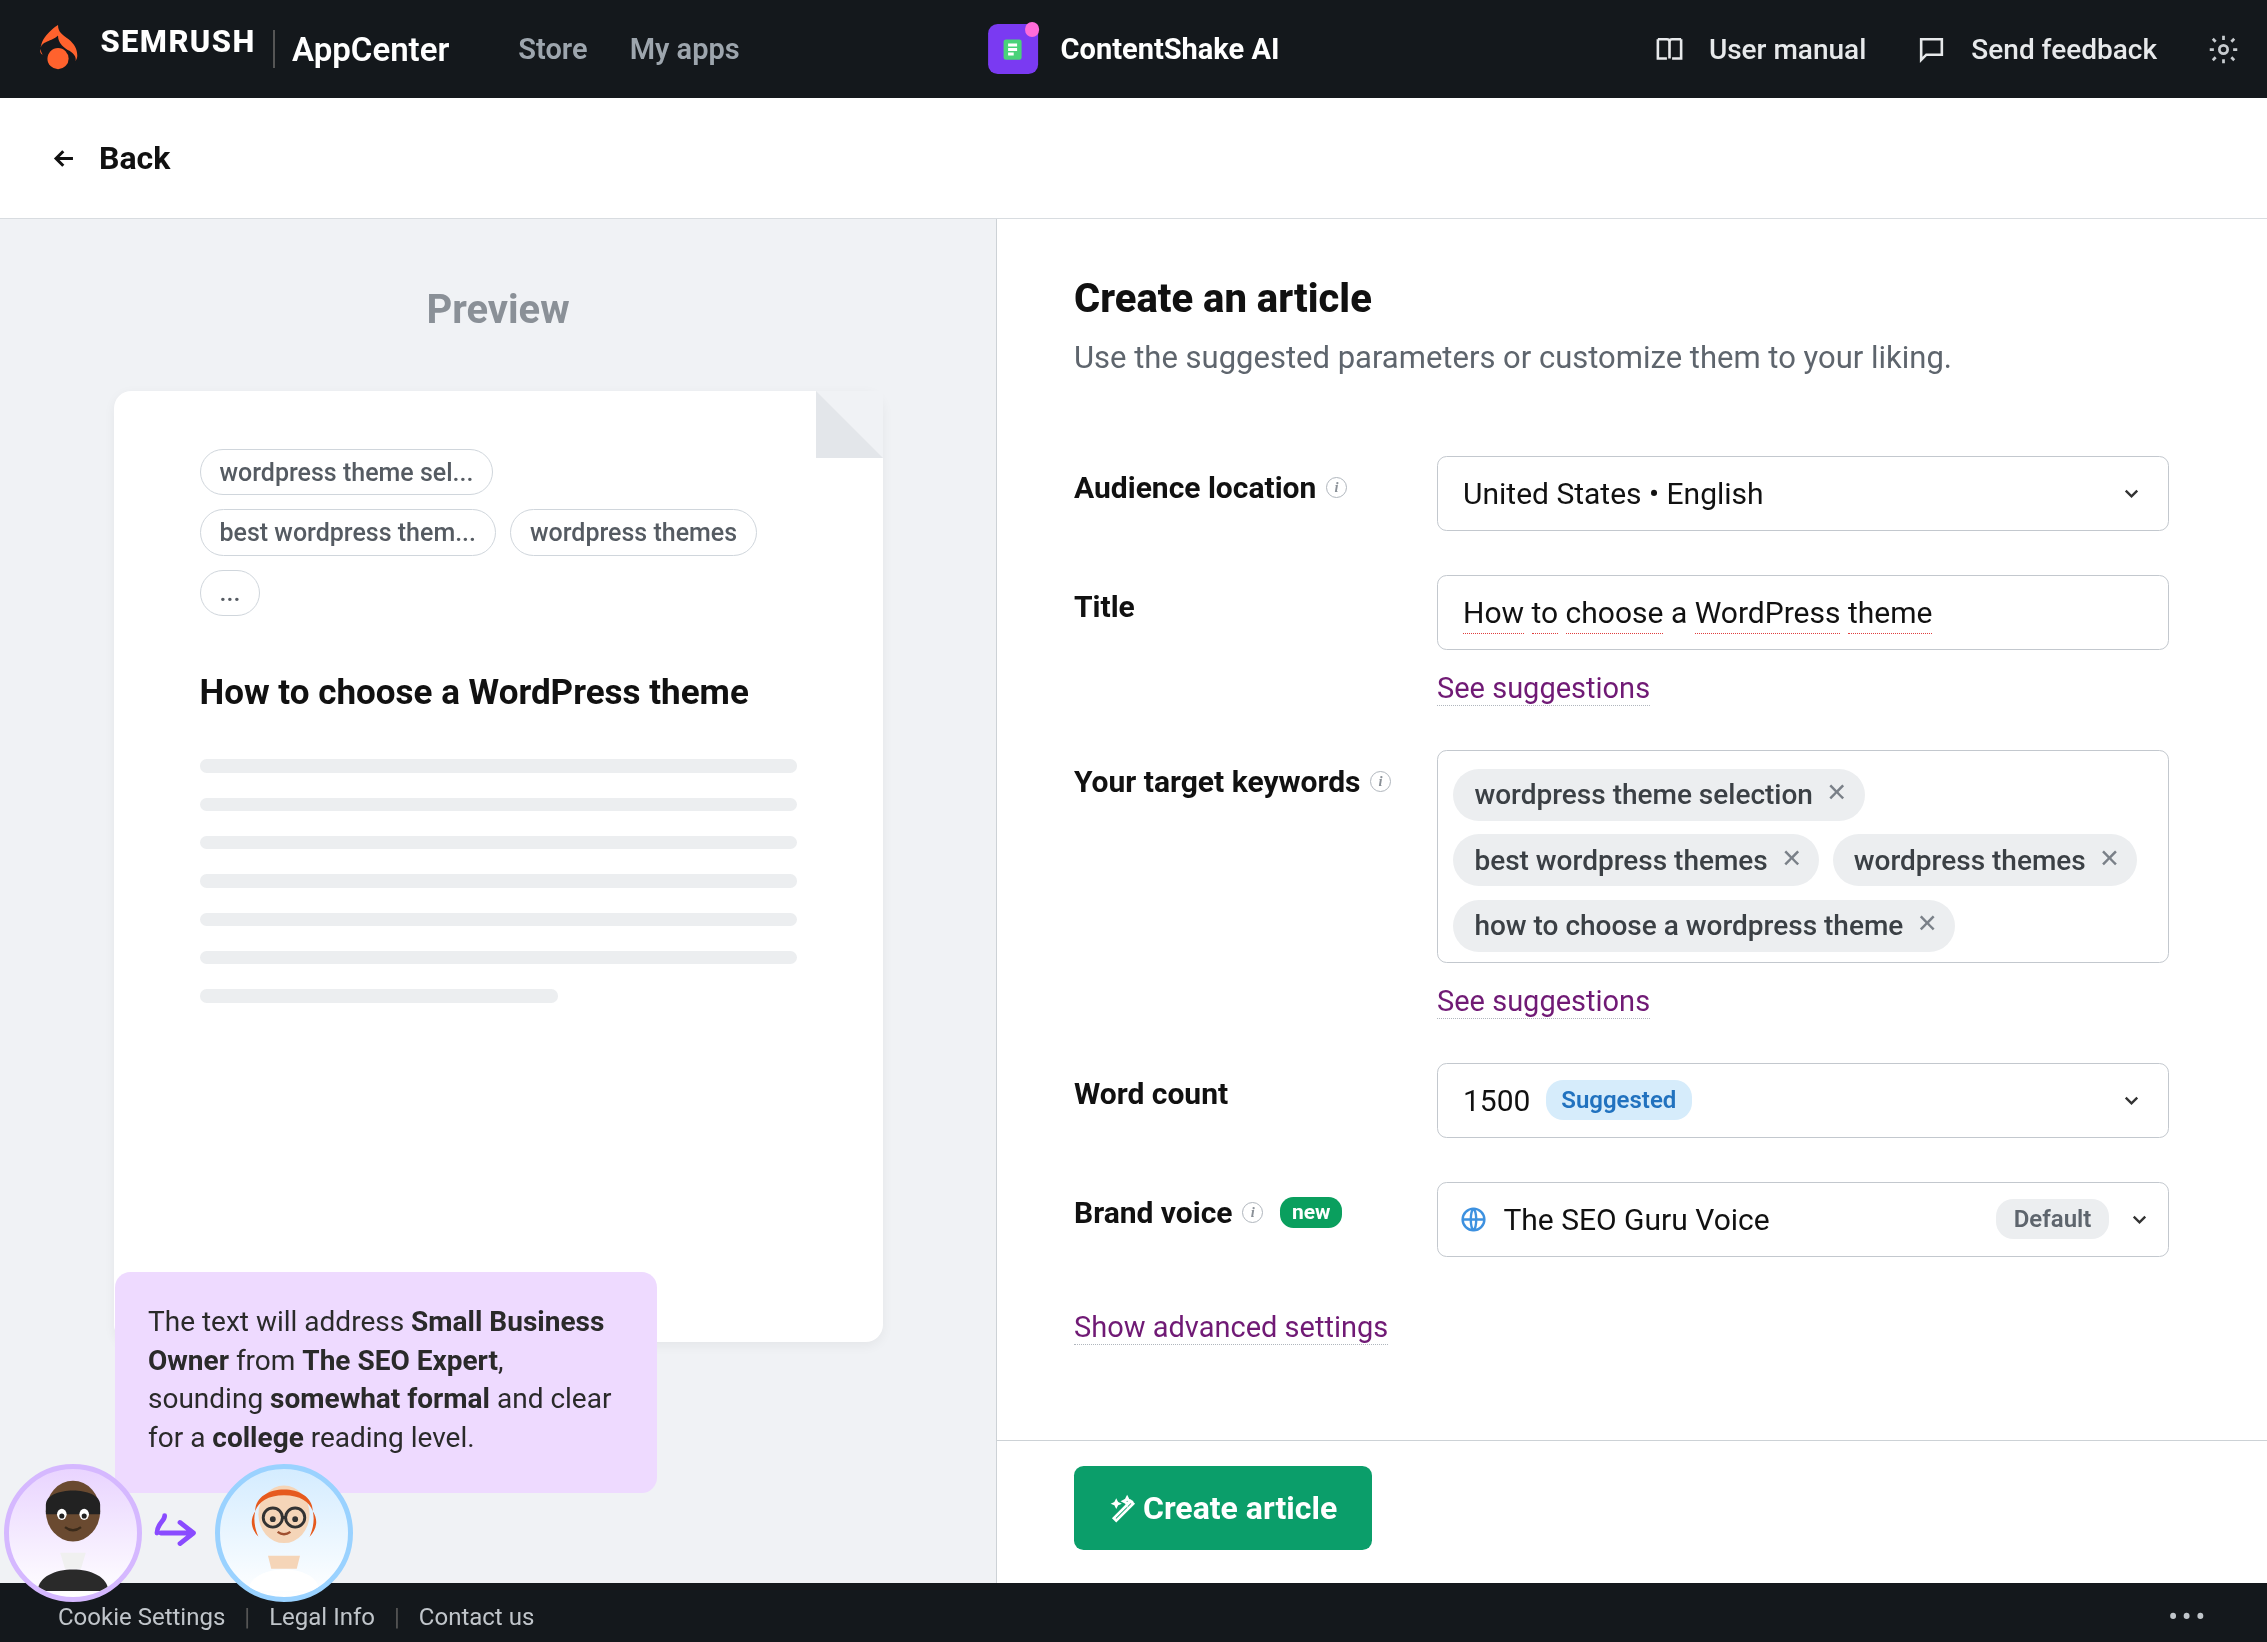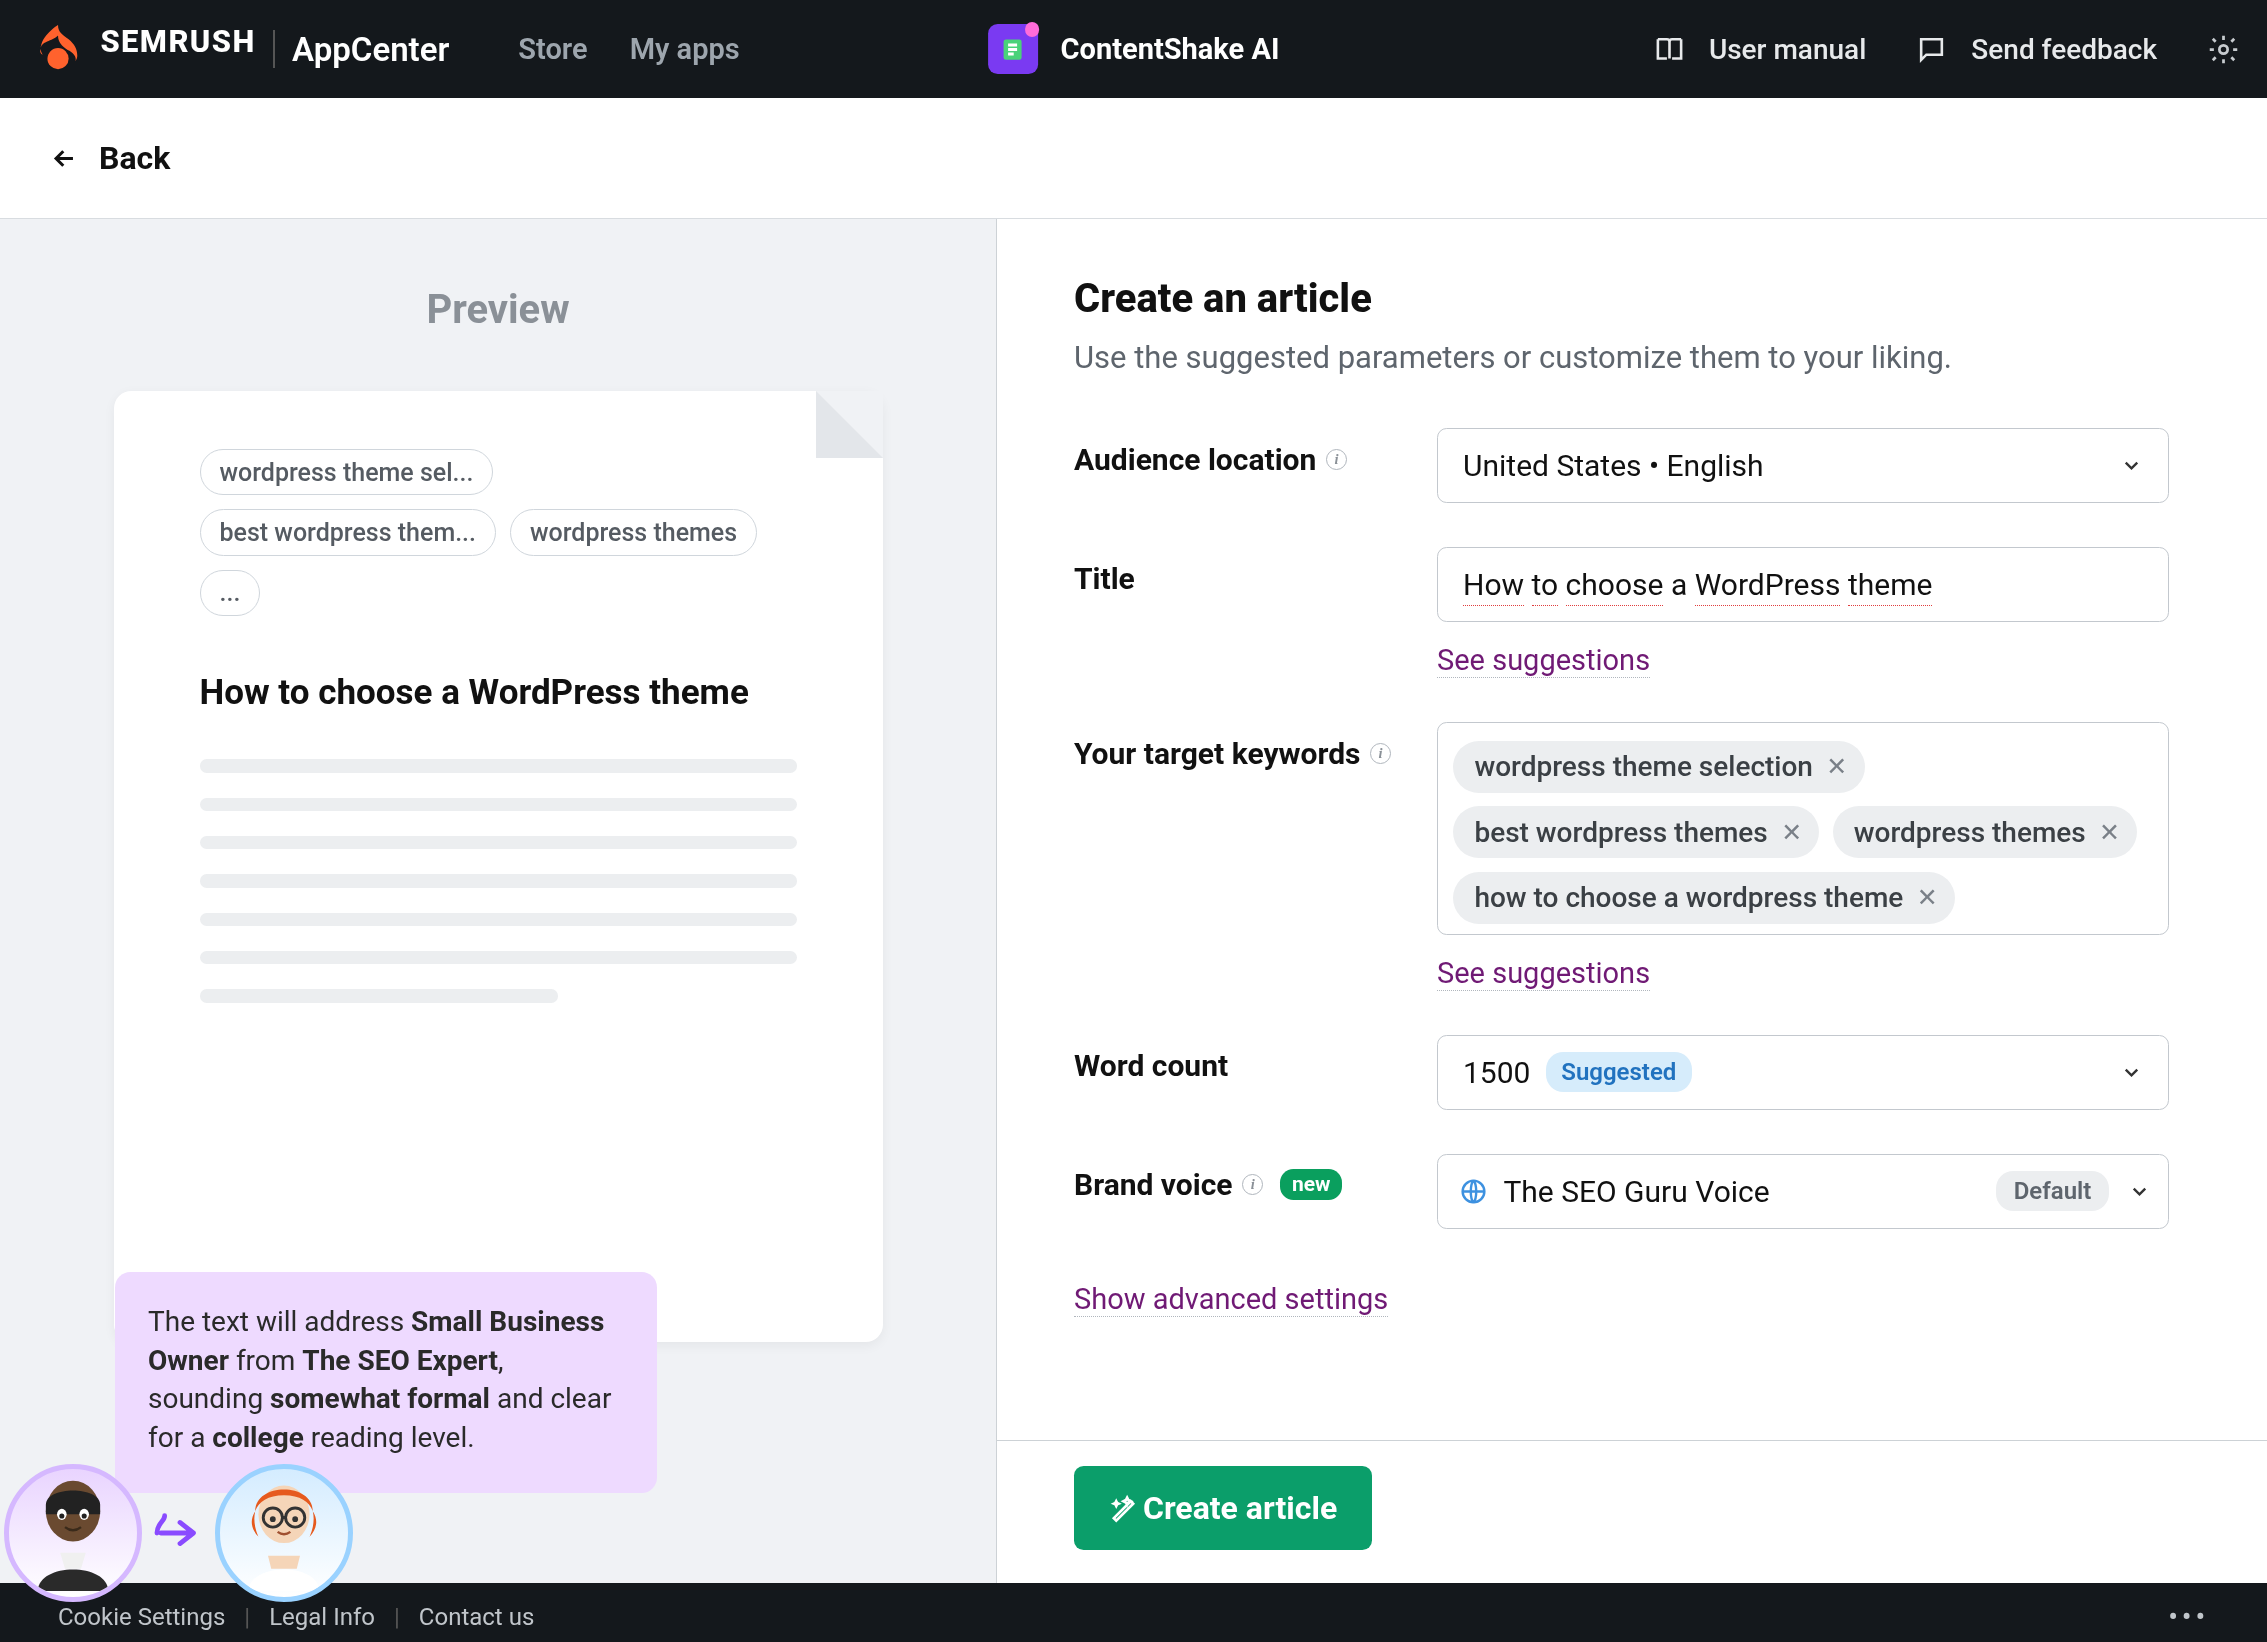--- a/index.html
+++ b/index.html
@@ -39,33 +39,33 @@
 
 .bubble { position:absolute; left:115px; top:1053px; width:542px; background:#eedaff; border-radius:15.4px; padding:31px 33px 35px; font-size:28px; line-height:1.38; color:#2a2a2a; }
 .bubble::after { content:""; position:absolute; bottom:-17.3px; left:163px; width:0; height:0; border-top:21px solid #eedaff; border-left:19px solid transparent; border-right:17.3px solid transparent; }
 .avatars { position:absolute; left:3.8px; top:1245px; display:flex; align-items:center; }
 .avatar { width:138px; height:138px; border-radius:50%; border:5.8px solid #d5b8ff; background:linear-gradient(180deg,#e9d4ff,#fff); display:flex; align-items:center; justify-content:center; overflow:hidden; }
 .avatar.two { border-color:#9ad2ff; background:linear-gradient(180deg,#d4ecff,#fff); margin-left:-3.8px; }
 .arrow-mid { margin:0 9.6px; color:#8a4bff; }
 
 .right-pane { flex:1; padding:56px 61px 0 77px; border-left:1px solid #cdd2d6; overflow:hidden; position:relative; }
 .h1 { font-size:40px; font-weight:800; }
-.subtitle { font-size:31px; color:#5e656d; margin-top:17.3px; margin-bottom:52px; }
+.subtitle { font-size:31px; color:#5e656d; margin-top:17.3px; margin-bottom:80px; }
 .row { display:flex; align-items:flex-start; margin-bottom:44px; }
 .label-col { width:363px; font-size:30px; font-weight:700; padding-top:13.4px; display:flex; align-items:center; gap:9.6px; }
 .info-i { width:21px; height:21px; border:1.9px solid #b0b6bd; border-radius:50%; font-family:Georgia,serif; font-style:italic; font-size:14.4px; display:inline-flex; align-items:center; justify-content:center; color:#8a9097; }
 .field-col { flex:1; max-width:732px; }
 .select-box, .input-box { width:100%; height:75px; border:1.4px solid #c3c8ce; border-radius:9.6px; display:flex; align-items:center; padding:0 25px; font-size:30px; background:#fff; cursor:pointer; }
 .select-box .chev { margin-left:auto; color:#333; }
 .input-box { cursor:text; }
 .title-text span { position:relative; }
 .title-text span.red::after { content:""; position:absolute; left:0; right:0; bottom:-3.8px; border-bottom:1.9px dotted #e03e3e; }
 .suggest-link { margin-top:21px; font-size:29px; color:#701a75; border-bottom:1.9px dotted #b0b6bd; display:inline-block; cursor:pointer; }
 .kw-box { width:100%; border:1.4px solid #c3c8ce; border-radius:9.6px; padding:17.3px 15.4px 9.6px; display:flex; flex-wrap:wrap; gap:13.4px; }
-.kw-chip { background:#eceef0; border-radius:27px; padding:9.6px 17.3px 9.6px 21px; font-size:28px; color:#3b4045; font-weight:500; display:flex; align-items:center; gap:13.4px; }
+.kw-chip { background:#eceef0; border-radius:27px; padding:9.6px 17.3px 9.6px 21px; font-size:28px; color:#3b4045; font-weight:500; display:flex; align-items:flex-start; gap:13.4px; }
 .kw-x { color:#7a8088; cursor:pointer; font-size:25px; }
 .wc-box { width:100%; height:75px; border:1.4px solid #c3c8ce; border-radius:9.6px; display:flex; align-items:center; padding:0 25px; font-size:30px; }
 .sugg-badge { margin-left:15.4px; background:#d6ecfb; color:#2172bf; font-size:24px; font-weight:600; padding:5.8px 15.4px; border-radius:17.3px; }
 .wc-box .chev { margin-left:auto; }
 .brand-box { width:100%; height:75px; border:1.4px solid #c3c8ce; border-radius:9.6px; display:flex; align-items:center; padding:0 17.3px 0 21px; font-size:30px; }
 .globe { color:#3d91e0; margin-right:15.4px; }
 .default-pill { margin-left:auto; background:#eceef0; color:#5e656d; font-size:24px; font-weight:600; padding:5.8px 17.3px; border-radius:17.3px; margin-right:19px; }
 .new-badge { background:#0a9f5e; color:#fff; font-size:21px; font-weight:700; padding:3.8px 11.5px; border-radius:13.4px; margin-left:7.7px; }
 .footer-bar { position:absolute; left:0; right:0; bottom:0; border-top:1px solid #cdd2d6; padding:25px 77px 33px; background:#fff; }
 .create-btn { background:#0b9e6a; color:#fff; font-size:32px; font-weight:700; border:none; border-radius:9.6px; padding:23px 35px; display:flex; align-items:center; gap:5px; cursor:pointer; }

